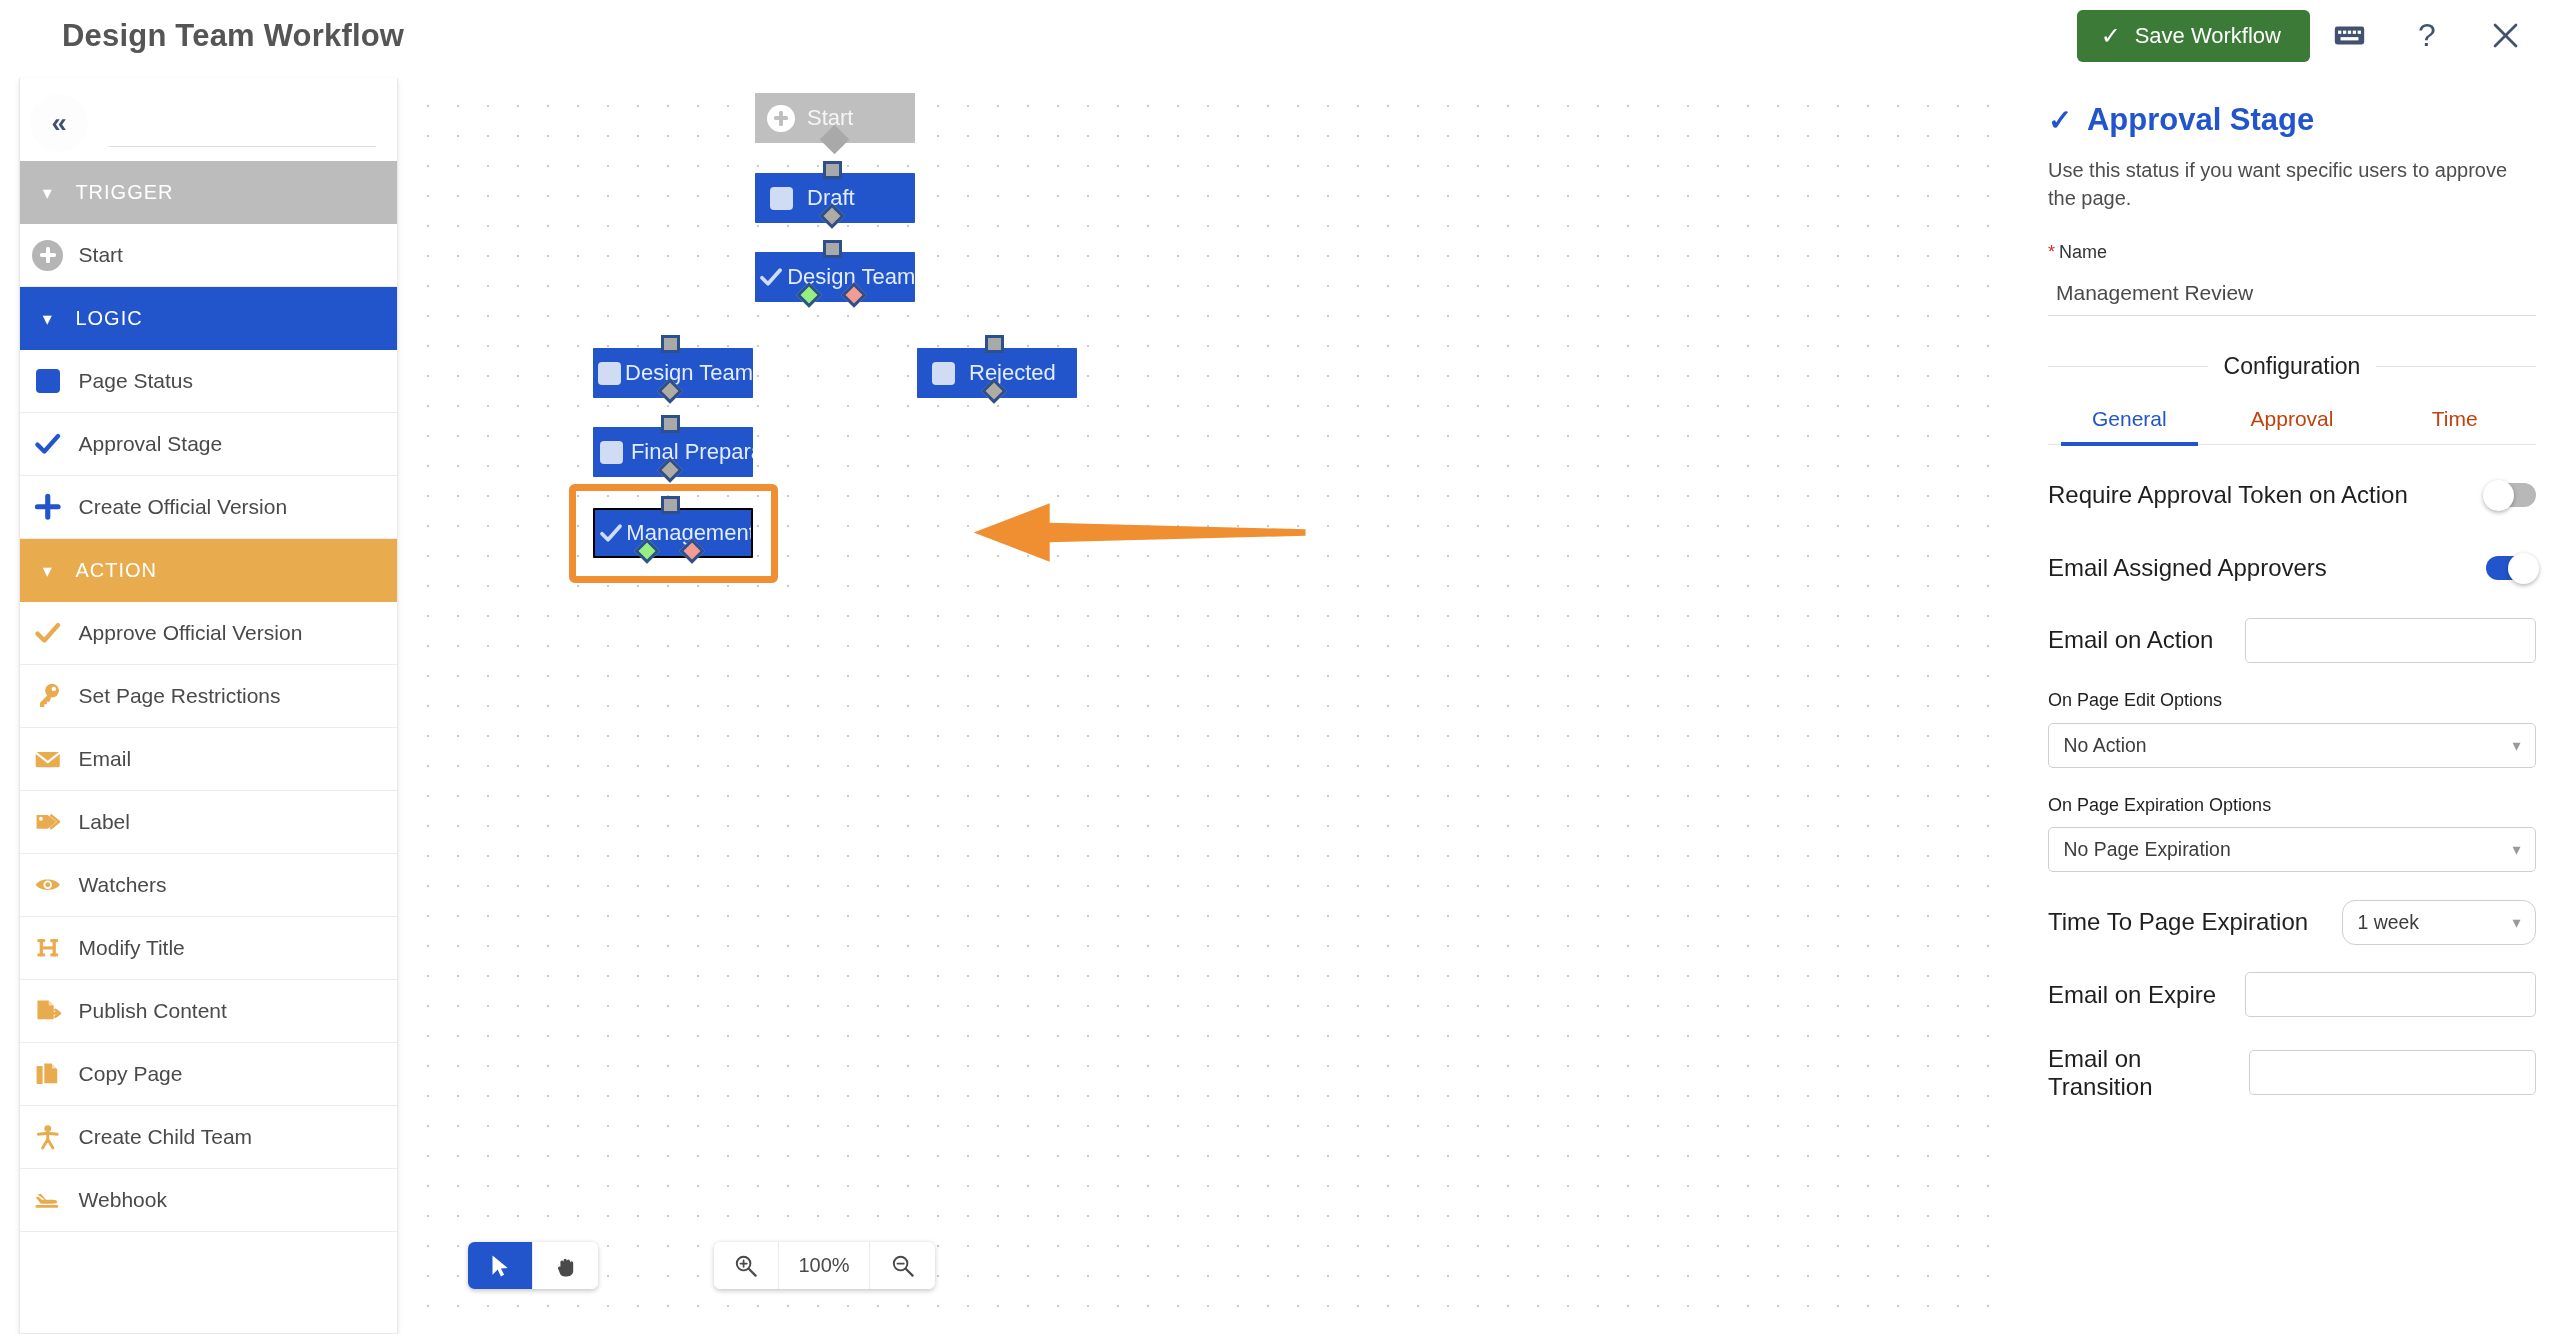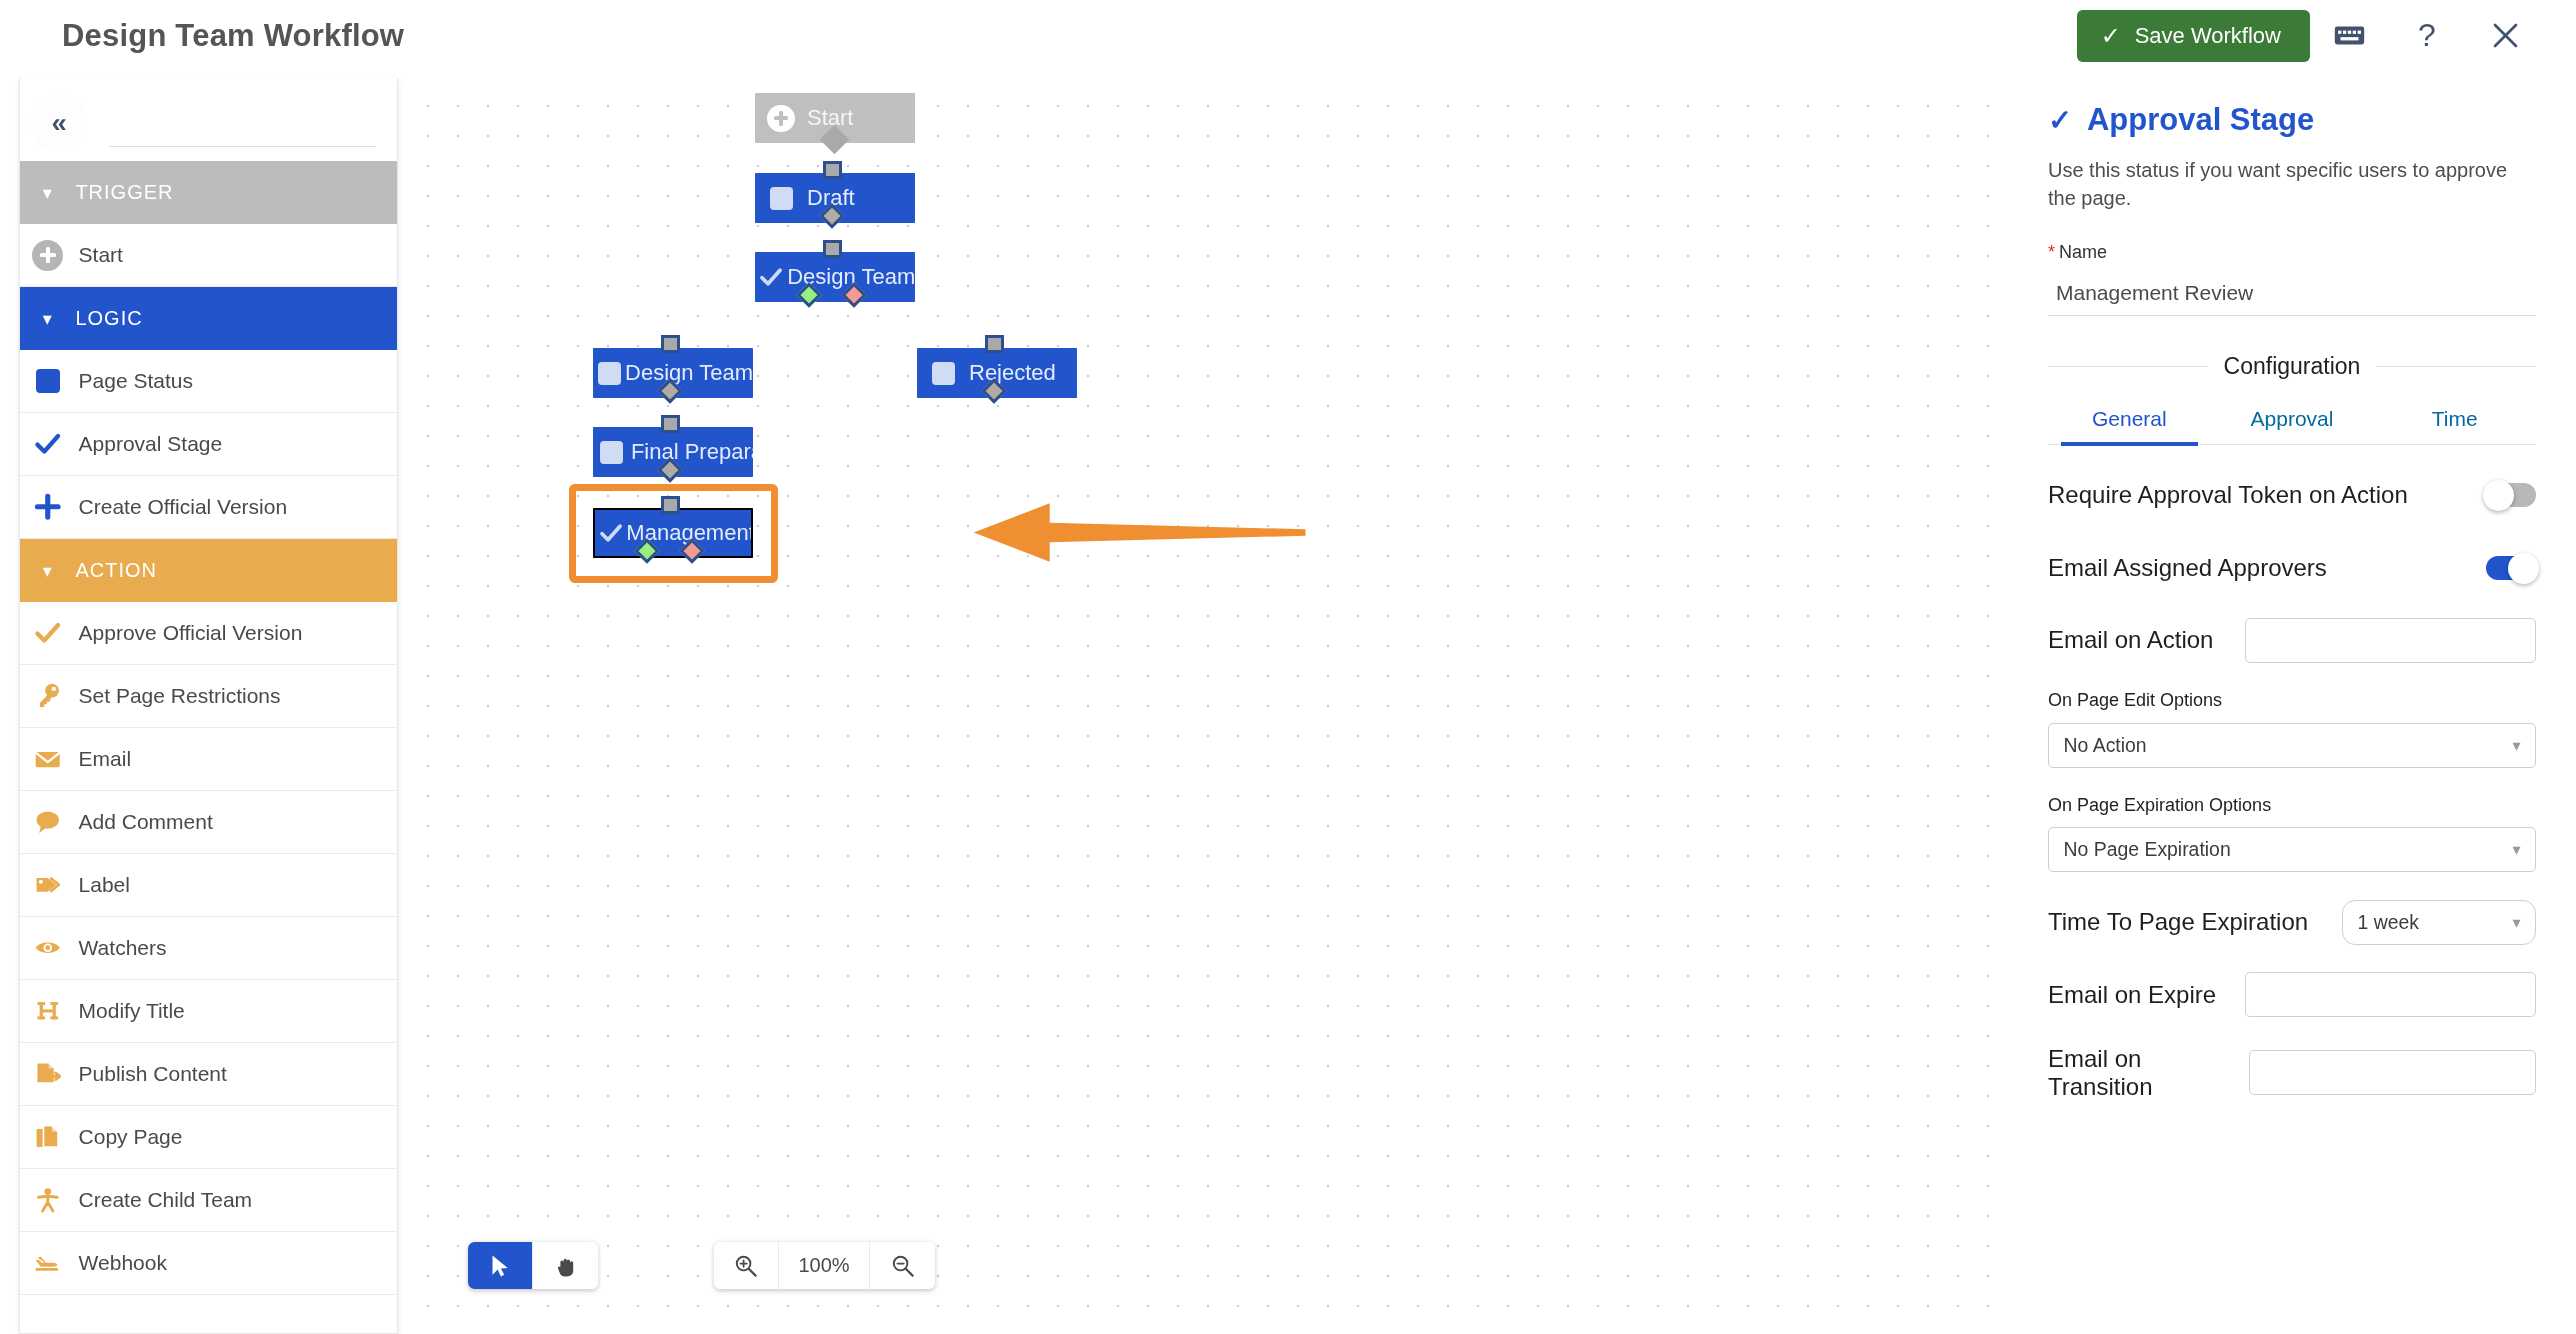--- a/index.html
+++ b/index.html
@@ -181,21 +181,21 @@
     margin-top: 8px;
   }
   #config-divider {
     display: flex; align-items: center; gap: 16px; margin-top: 37px;
   }
   #config-divider .line { flex: 1; height: 0.8px; background: #e0e0e0; }
   #config-divider .txt { font-size: 23px; color: #222; }
 
   #tabs { display: flex; margin-top: 27.5px; border-bottom: 1.6px solid #e4e4e4; }
   .tab {
-    flex: 1; text-align: center; font-size: 21px; color: #0369a1; padding-bottom: 13px;
+    flex: 1; text-align: center; font-size: 21px; color: #c2410c; padding-bottom: 13px;
     cursor: pointer; position: relative;
   }
   .tab.active { color: #2255cc; }
   .tab.active:after {
     content: ""; position: absolute; left: 8%; right: 8%; bottom: -1.6px;
     height: 4px; background: #2255cc;
   }
 
   .row {
     display: flex; align-items: center; justify-content: space-between;
@@ -338,29 +338,20 @@
           <svg width="27.5" height="27.5" viewBox="0 0 32 32">
             <rect x="2" y="8" width="28" height="18" rx="2" fill="#e8ab4e"></rect>
             <path d="M2 9 L16 20 L30 9" stroke="#fff" stroke-width="2.6" fill="none"></path>
           </svg>
         </span>
         <span class="s-label">Email</span>
       </div>
       <div class="side-item">
         <span class="s-icon">
           <svg width="27.5" height="27.5" viewBox="0 0 32 32">
-            <ellipse cx="16" cy="14" rx="13" ry="10" fill="#e8ab4e"></ellipse>
-            <path d="M8 21 L6 29 L14 23 Z" fill="#e8ab4e"></path>
-          </svg>
-        </span>
-        <span class="s-label">Add Comment</span>
-      </div>
-      <div class="side-item">
-        <span class="s-icon">
-          <svg width="27.5" height="27.5" viewBox="0 0 32 32">
             <path d="M3 8 h13 l10 8 -10 8 H3 Z" fill="#e8ab4e"></path>
             <path d="M19 8 l10 8 -10 8" stroke="#e8ab4e" stroke-width="3" fill="none" stroke-linejoin="round"></path>
             <circle cx="8" cy="12.5" r="2.2" fill="#fff"></circle>
           </svg>
         </span>
         <span class="s-label">Label</span>
       </div>
       <div class="side-item">
         <span class="s-icon">
           <svg width="27.5" height="27.5" viewBox="0 0 32 32">

